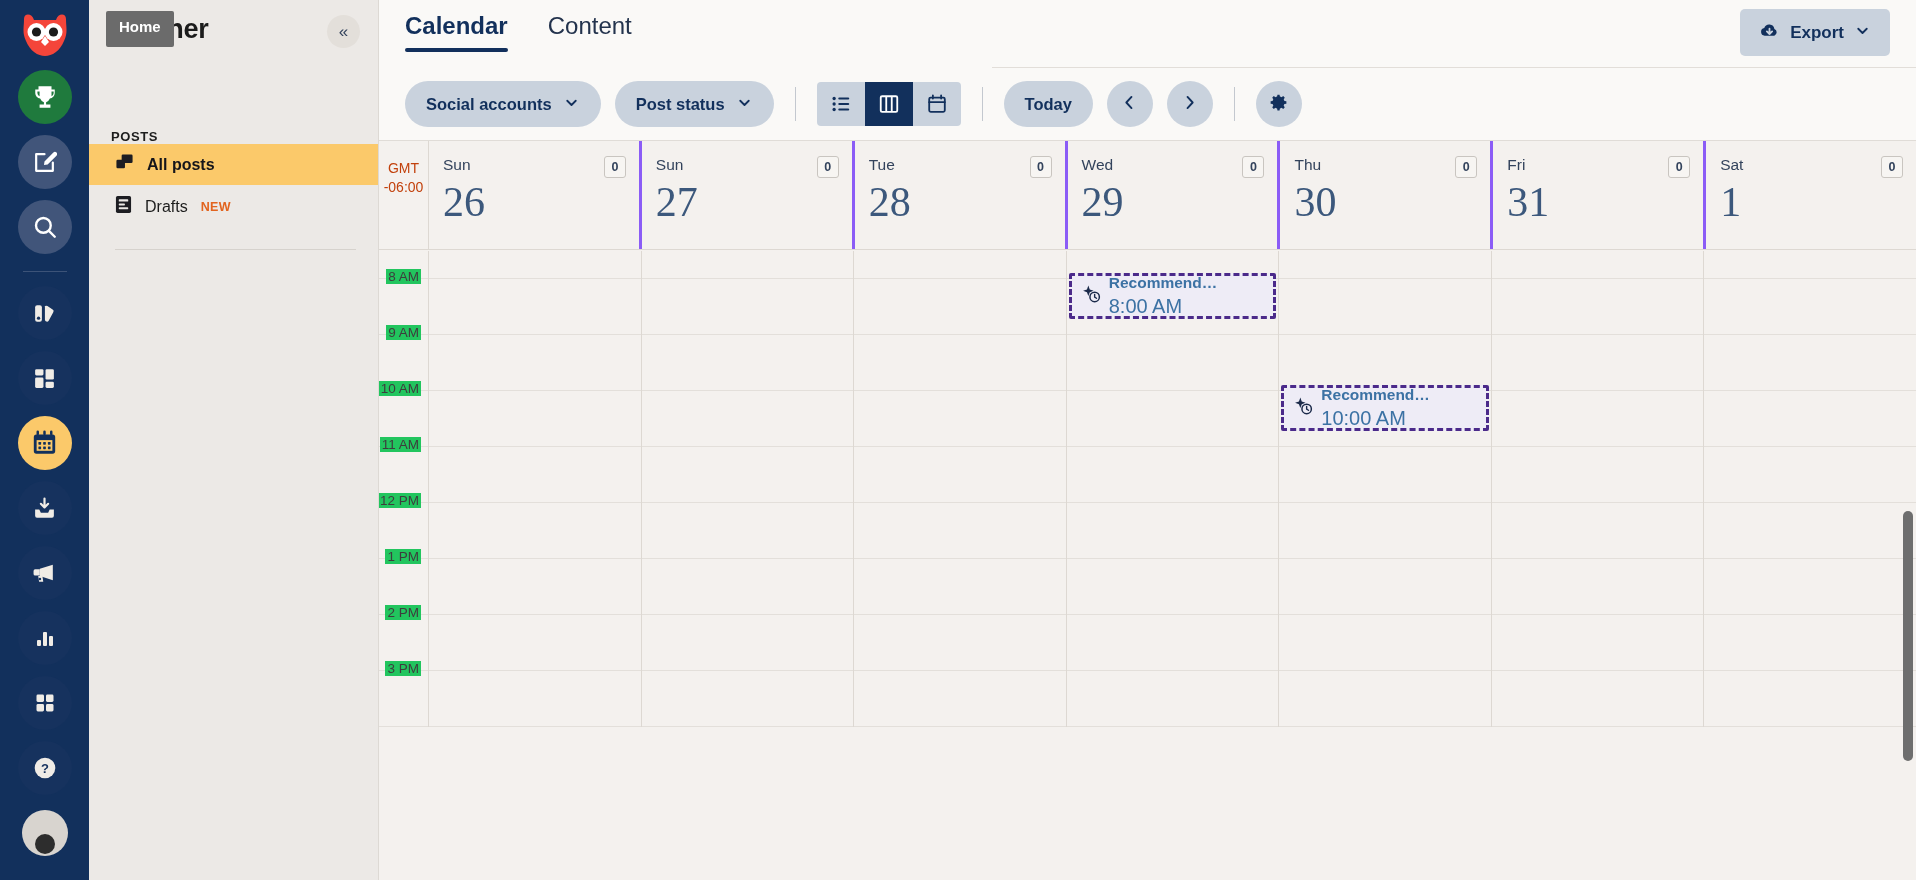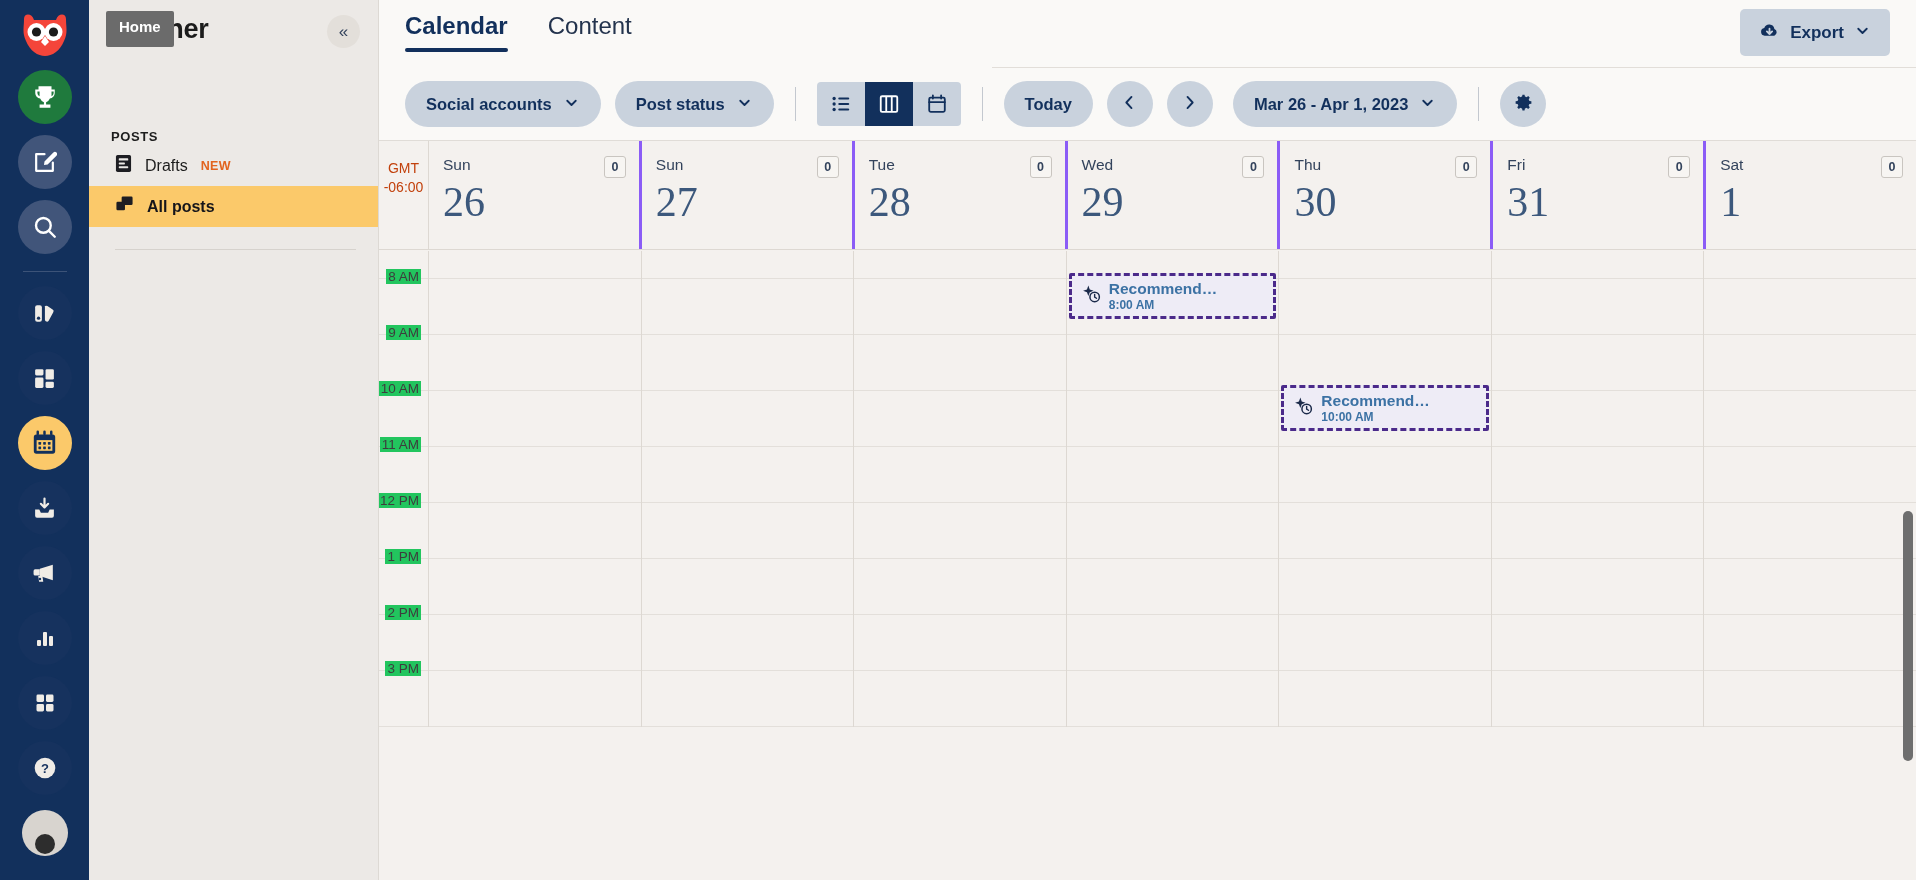--- a/index.html
+++ b/index.html
@@ -165,21 +165,21 @@
     background: #eeecf6; border: 3px dashed #4b2a8a; border-radius: 2px;
     display: flex; align-items: center; gap: 7px;
     padding: 4px 6px 4px 9px; cursor: pointer; overflow: hidden;
   }
   .event-ic { flex: 0 0 auto; margin-top: 1px; }
   .event-txt { min-width: 0; }
   .event-title {
     font-size: 15.5px; font-weight: 700; color: #3c72a4;
     white-space: nowrap; overflow: hidden; text-overflow: ellipsis; line-height: 1.25;
   }
-  .event-time { font-size: 12px; font-weight: 700; color: #3c72a4; line-height: 1.3; }
+  .event-time { font-size: 20px; font-weight: 400; color: #3c72a4; line-height: 1.3; }
 
   .vscroll {
     position: absolute; right: 3px; width: 10px; border-radius: 5px;
     background: #6e6e6e;
   }
 </style>
 </head>
 <body>
 
 <div class="app">
@@ -300,43 +300,43 @@
   <div class="panel">
     <div class="panel-title">Planner</div>
     <div class="tooltip-home">Home</div>
 
     <div class="collapse-btn">
       <span>«</span>
     </div>
 
     <div class="panel-section-label">POSTS</div>
 
+    <div class="nav-item active">
+      <span>
+        <svg width="19" height="19" viewBox="0 0 20 20" fill="#1d1d22">
+          <rect x="7" y="1.5" width="11.5" height="9" rx="1.3"></rect>
+          <rect x="1.5" y="7" width="9" height="9" rx="1.3"></rect>
+        </svg>
+      </span>
+      <span>All posts</span>
+    </div>
+
     <div class="nav-item plain">
       <span>
         <svg width="17" height="19" viewBox="0 0 18 20" fill="#1d1d22">
           <rect x="1" y="1" width="16" height="18" rx="1.8"></rect>
           <g fill="#ece9e6">
             <rect x="4" y="4.5" width="10" height="2.4" rx="0.7"></rect>
             <rect x="4" y="9" width="6.5" height="2" rx="0.7"></rect>
             <rect x="4" y="13" width="10" height="2" rx="0.7"></rect>
           </g>
         </svg>
       </span>
       <span>Drafts</span>
       <span class="nav-badge-new">NEW</span>
-    </div>
-
-    <div class="nav-item active">
-      <span>
-        <svg width="19" height="19" viewBox="0 0 20 20" fill="#1d1d22">
-          <rect x="7" y="1.5" width="11.5" height="9" rx="1.3"></rect>
-          <rect x="1.5" y="7" width="9" height="9" rx="1.3"></rect>
-        </svg>
-      </span>
-      <span>All posts</span>
     </div>
 
     <div class="panel-divider"></div>
   </div>
 
   <div class="main">
 
     <div class="topbar">
       <div class="tabs">
         <div class="tab active">
@@ -427,28 +427,20 @@
       </div>
 
       <div class="pill round">
         <span>
           <svg width="19" height="19" viewBox="0 0 24 24" fill="none" stroke="#12305c" stroke-width="2.4" stroke-linecap="round" stroke-linejoin="round">
               <path d="M9.5 5 16 12l-6.5 7"></path>
             </svg>
         </span>
       </div>
 
-      <div class="pill" style="margin-left:6px;">
-        <span>Mar 26 - Apr 1, 2023</span>
-        <span>
-          <svg width="17" height="17" viewBox="0 0 24 24" fill="none" stroke="#12305c" stroke-width="2.6" stroke-linecap="round" stroke-linejoin="round">
-              <path d="M6 9.5 12 15.5 18 9.5"></path>
-            </svg>
-        </span>
-      </div>
 
       <div class="vsep"></div>
 
       <div class="gear-pill">
         <span>
           <svg width="21" height="21" viewBox="0 0 24 24" fill="#12305c">
             <path d="M12 8.2a3.8 3.8 0 1 0 0 7.6 3.8 3.8 0 0 0 0-7.6Zm9 5.1v-2.6l-2.3-.4a6.9 6.9 0 0 0-.8-1.9l1.3-1.9-1.8-1.8-1.9 1.3a6.9 6.9 0 0 0-1.9-.8L13.2 3h-2.4l-.4 2.2a6.9 6.9 0 0 0-1.9.8L6.6 4.7 4.8 6.5l1.3 1.9a6.9 6.9 0 0 0-.8 1.9L3 10.7v2.6l2.3.4c.18.67.45 1.3.8 1.9l-1.3 1.9 1.8 1.8 1.9-1.3c.6.35 1.23.62 1.9.8l.4 2.2h2.4l.4-2.2c.67-.18 1.3-.45 1.9-.8l1.9 1.3 1.8-1.8-1.3-1.9c.35-.6.62-1.23.8-1.9l2.3-.4Z"></path>
           </svg>
         </span>
       </div>

